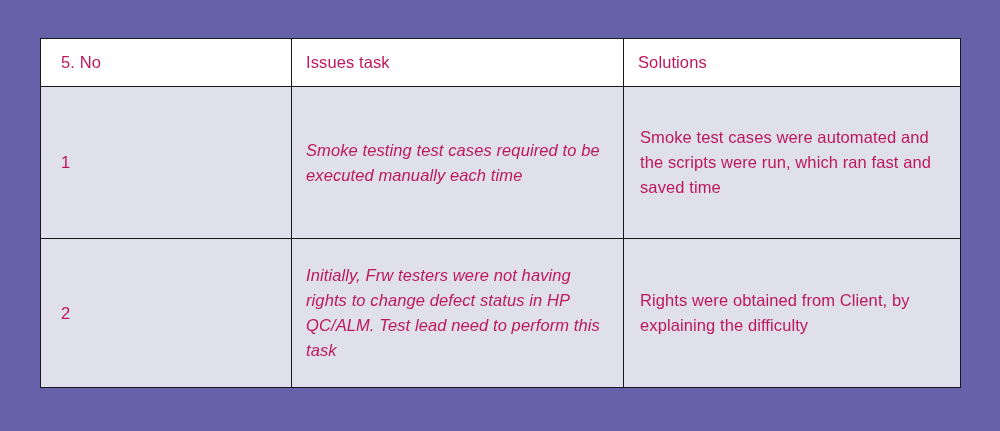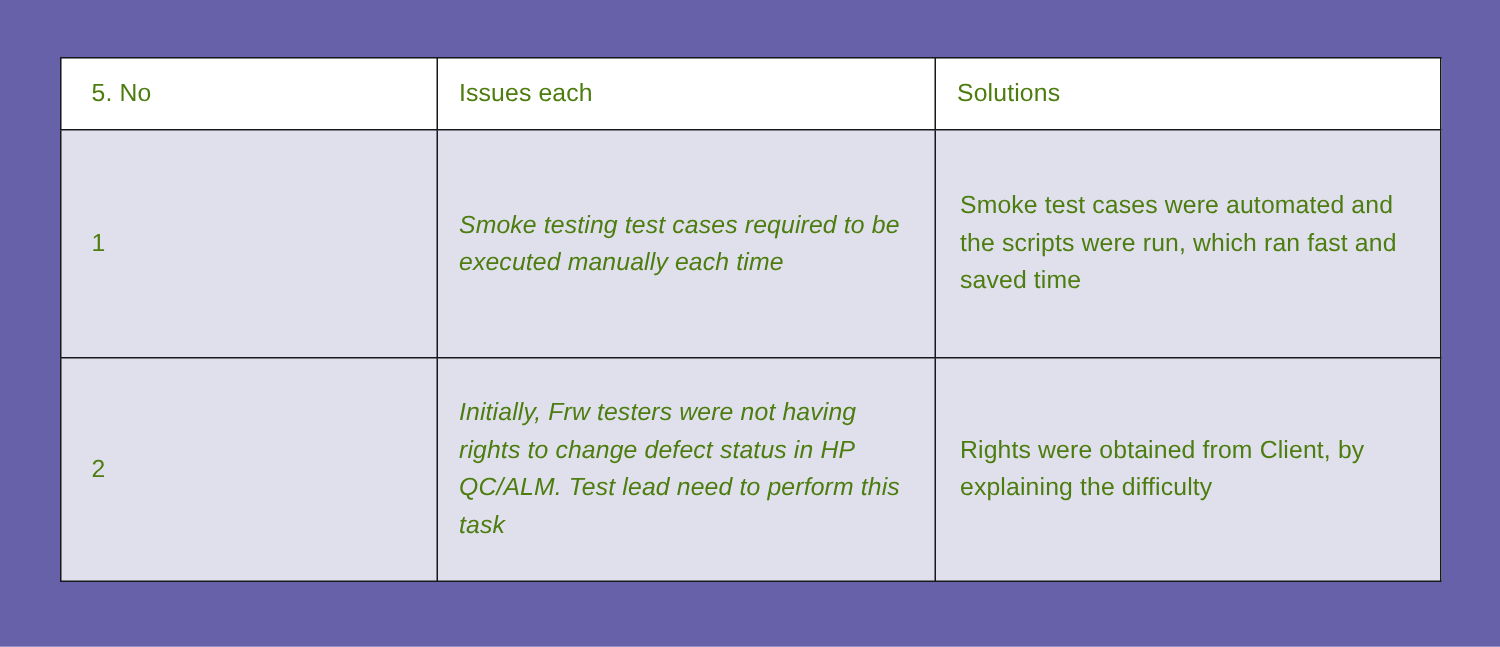--- a/index.html
+++ b/index.html
@@ -37,21 +37,21 @@
   #issues-table col.c-issues   { width: 332px; }
   #issues-table col.c-solution { width: 337px; }
 
   #issues-table th,
   #issues-table td {
     border: 1px solid #17171c;
     padding: 0;
     vertical-align: middle;
     text-align: left;
     font-weight: normal;
-    color: #4d7c0f;
+    color: #be185d;
     font-size: 16.5px;
     line-height: 25px;
     letter-spacing: 0.1px;
   }
 
   
   #issues-table thead tr { height: 47px; }
   #issues-table thead th {
     background: #ffffff;
     height: 47px;
@@ -93,21 +93,21 @@
   <table id="issues-table">
     <colgroup>
       <col class="c-no">
       <col class="c-issues">
       <col class="c-solution">
     </colgroup>
 
     <thead>
       <tr>
         <th class="col-no">5. No</th>
-        <th class="col-issues">Issues each</th>
+        <th class="col-issues">Issues task</th>
         <th class="col-solutions">Solutions</th>
       </tr>
     </thead>
 
     <tbody>
       <tr class="row-1">
         <td class="cell-no">
           <span class="cell-text">1</span>
         </td>
         <td class="cell-issues">

